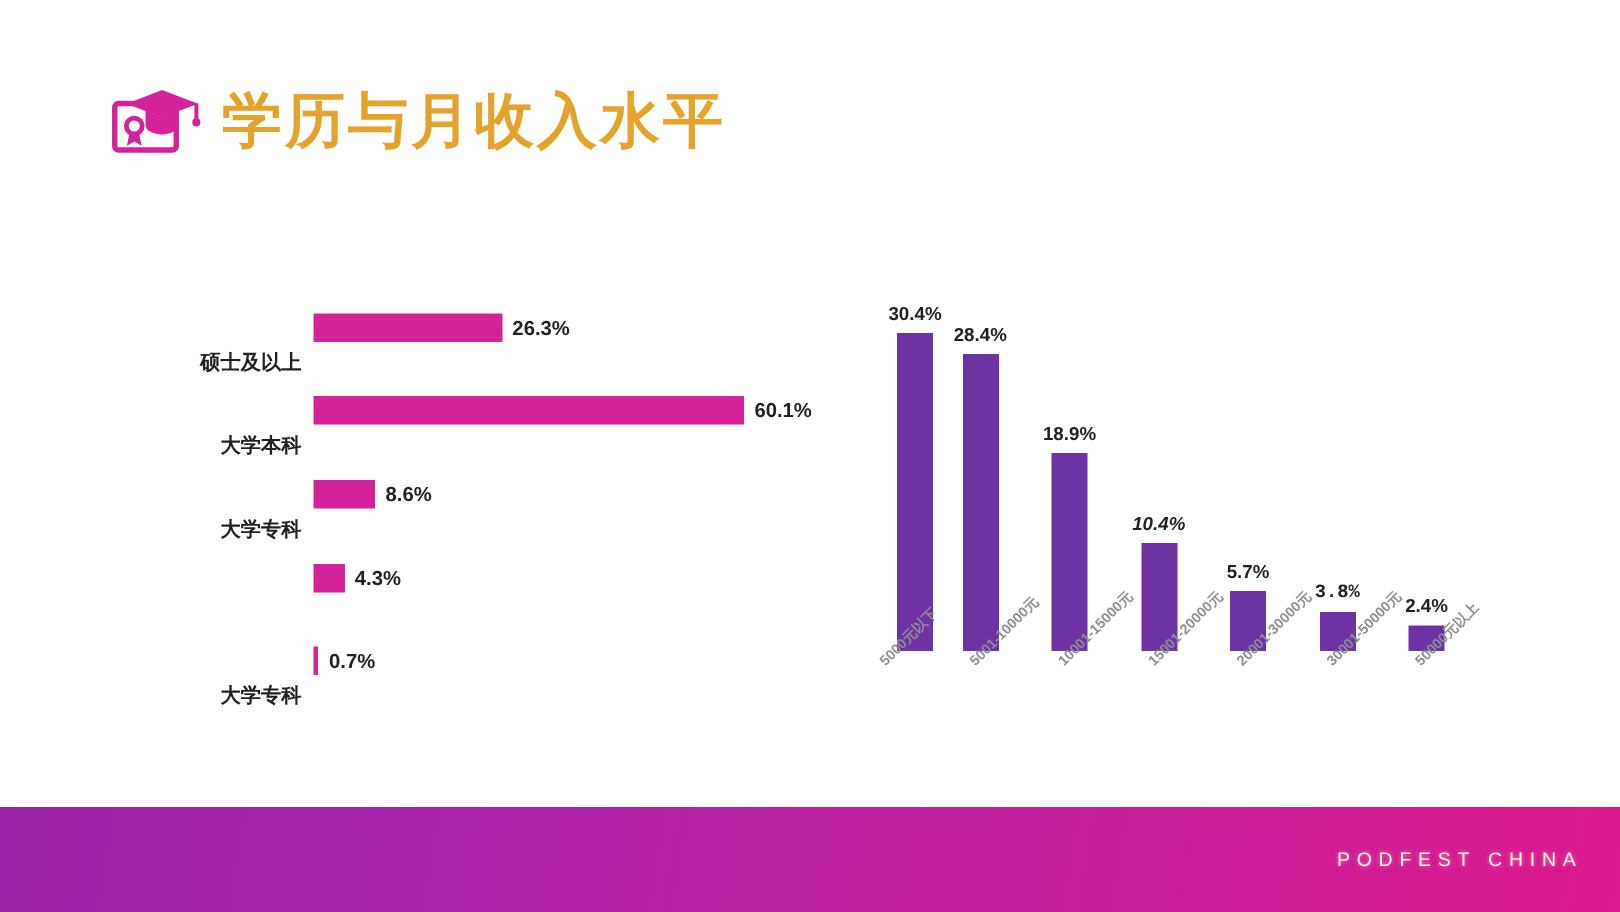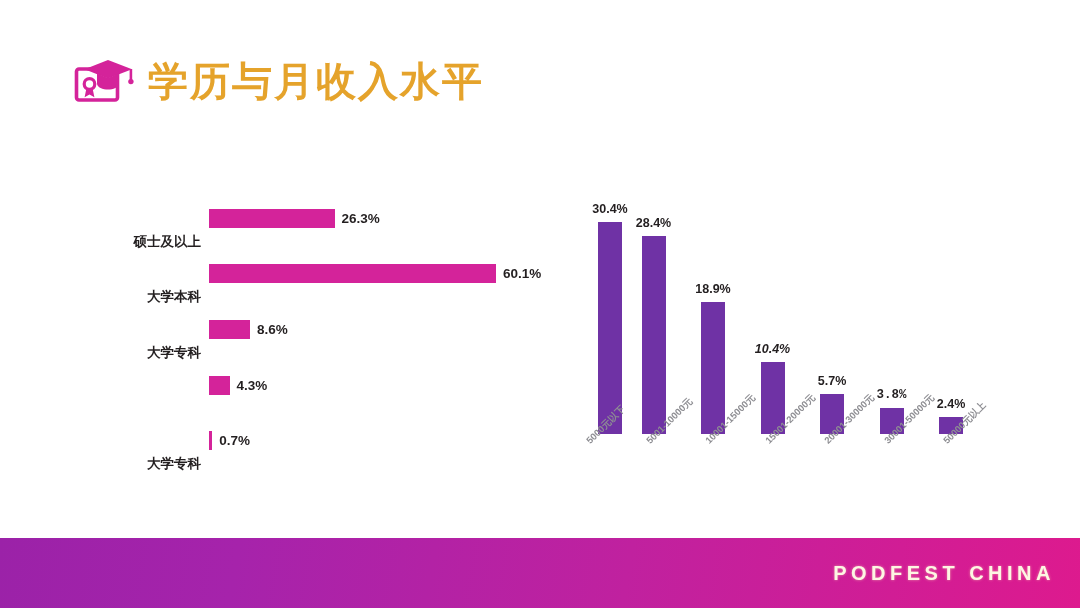--- a/index.html
+++ b/index.html
@@ -50,21 +50,21 @@
     font-weight:bold;
   }
 
   
   #footer{
     position:absolute;left:0;top:538px;width:1080px;height:70px;
     background:linear-gradient(100deg,#9b22a8 0%,#a623ab 22%,#c0219f 58%,#dd1a8e 100%);
   }
   #footer-brand{
     position:absolute;right:25px;top:50%;transform:translateY(-50%);
-    font-size:20px;font-weight:bold;letter-spacing:4.5px;
+    font-size:13px;font-weight:normal;letter-spacing:4.5px;
     color:#fdf6e3;white-space:nowrap;
     text-shadow:0 0 3px rgba(255,230,180,.55);
   }
 </style>
 </head>
 <body>
 
 <div id="slide">
 
   <div id="header">

